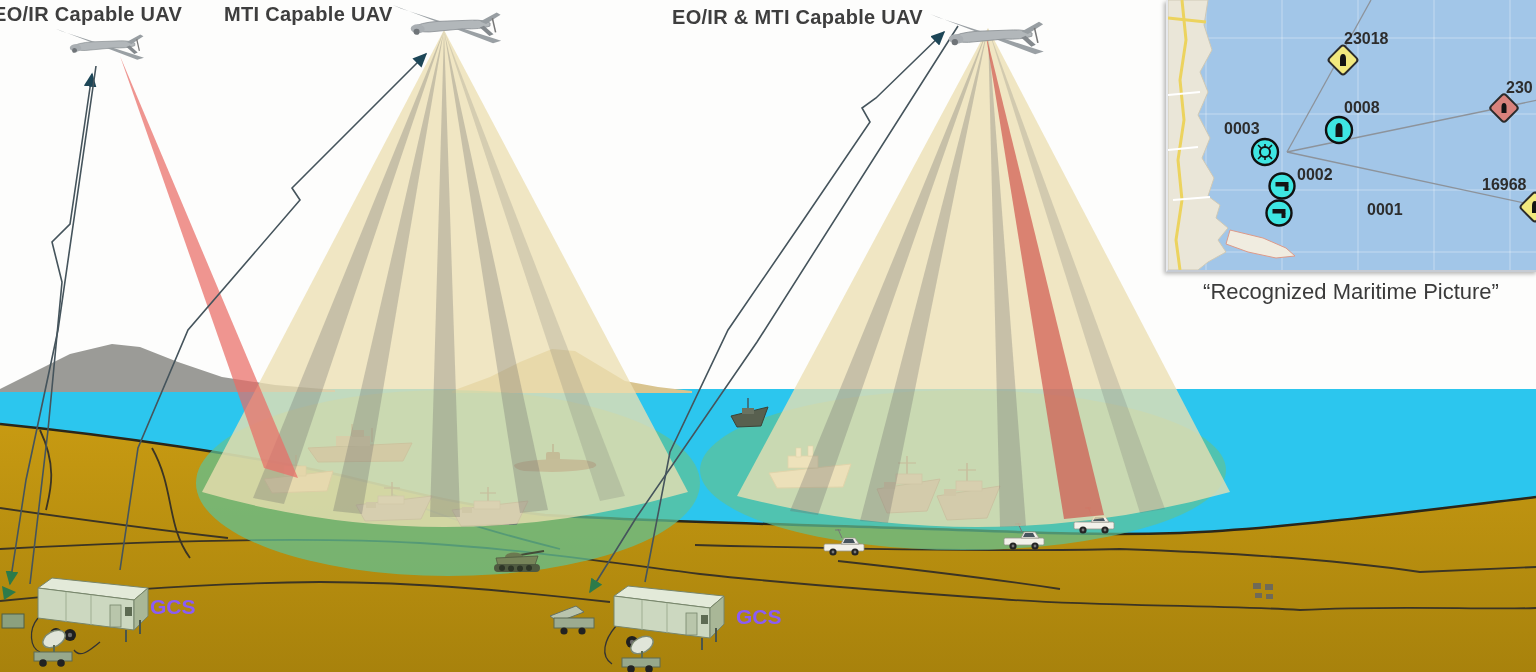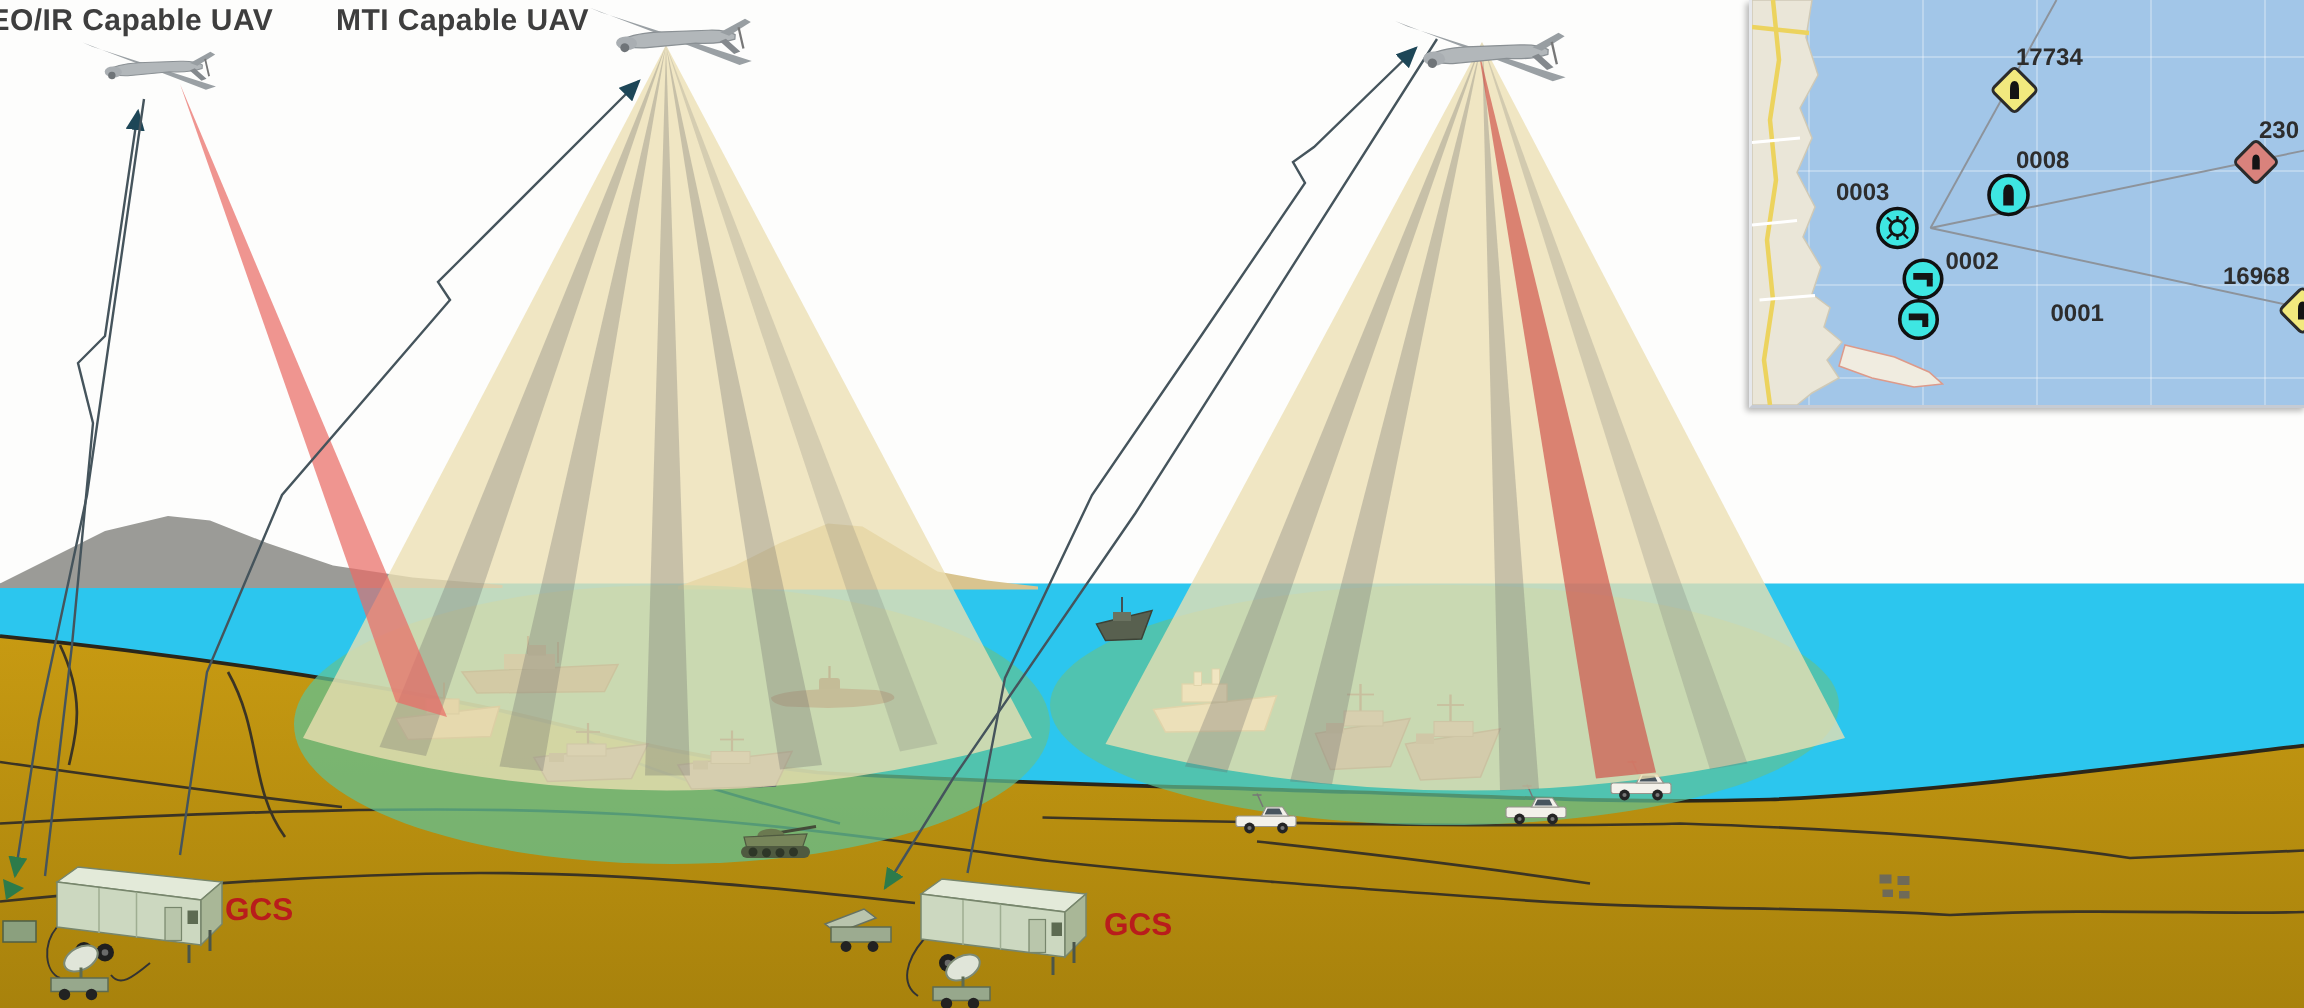--- a/index.html
+++ b/index.html
@@ -1,21 +1,21 @@
 <!DOCTYPE html>
 <html><head>
 <meta charset="utf-8">
 <style>
   html,body{margin:0;padding:0;background:#fff;}
   #stage{position:relative;width:1536px;height:672px;overflow:hidden;background:#fdfdfc;
          font-family:"Liberation Sans",sans-serif;}
   #scene{position:absolute;left:0;top:0;}
   .lbl{position:absolute;white-space:nowrap;pointer-events:none;}
   .uav-lbl{font-size:20px;font-weight:600;color:#3e3e3e;letter-spacing:.3px;}
-  .gcs-lbl{font-size:21px;font-weight:700;color:#b91c1c;}
+  .gcs-lbl{font-size:21px;font-weight:700;color:#8b5cf6;}
   .trk{font-size:16px;font-weight:700;color:#2d2d2d;}
   .caption{font-size:22px;font-weight:400;color:#3a3a3a;width:370px;text-align:center;}
   .map-wrap{position:absolute;left:1166px;top:0;width:370px;height:270px;
             box-shadow:-2px 2px 4px rgba(0,0,0,.28);border-left:2px solid #e6e8ec;
             border-bottom:2px solid #c6cbd3;box-sizing:content-box;}
 </style>
 </head>
 <body>
 
 <div id="stage">
@@ -284,26 +284,28 @@
       <g transform="translate(367,207)">
         <rect x="-11" y="-11" width="22" height="22" rx="3" transform="rotate(45)" fill="#f2e97e" stroke="#2b2b2b" stroke-width="2"></rect>
         <path d="M-3,6 L-3,-1 Q-3,-6 0,-6 Q3,-6 3,-1 L3,6 Z" fill="#141414"></path>
       </g>
     </g>
   </svg>
 </div>
 
 <div class="lbl uav-lbl" style="left:-7px;top:3px">EO/IR Capable UAV</div>
 <div class="lbl uav-lbl" style="left:224px;top:3px">MTI Capable UAV</div>
+<div class="lbl uav-lbl" style="left:672px;top:6px">EO/IR &amp; MTI Capable UAV</div>
 
 <div class="lbl gcs-lbl" style="left:150px;top:595px">GCS</div>
 <div class="lbl gcs-lbl" style="left:736px;top:605px">GCS</div>
 
-<div class="lbl trk" style="left:1344px;top:30px">17734</div>
+<div class="lbl trk" style="left:1344px;top:30px">23018</div>
 <div class="lbl trk" style="left:1506px;top:79px">230</div>
 <div class="lbl trk" style="left:1344px;top:99px">0008</div>
 <div class="lbl trk" style="left:1224px;top:120px">0003</div>
 <div class="lbl trk" style="left:1297px;top:166px">0002</div>
 <div class="lbl trk" style="left:1367px;top:201px">0001</div>
 <div class="lbl trk" style="left:1482px;top:176px">16968</div>
 
+<div class="lbl caption" style="left:1166px;top:279px">“Recognized Maritime Picture”</div>
 
 </div>
 
 </body></html>

